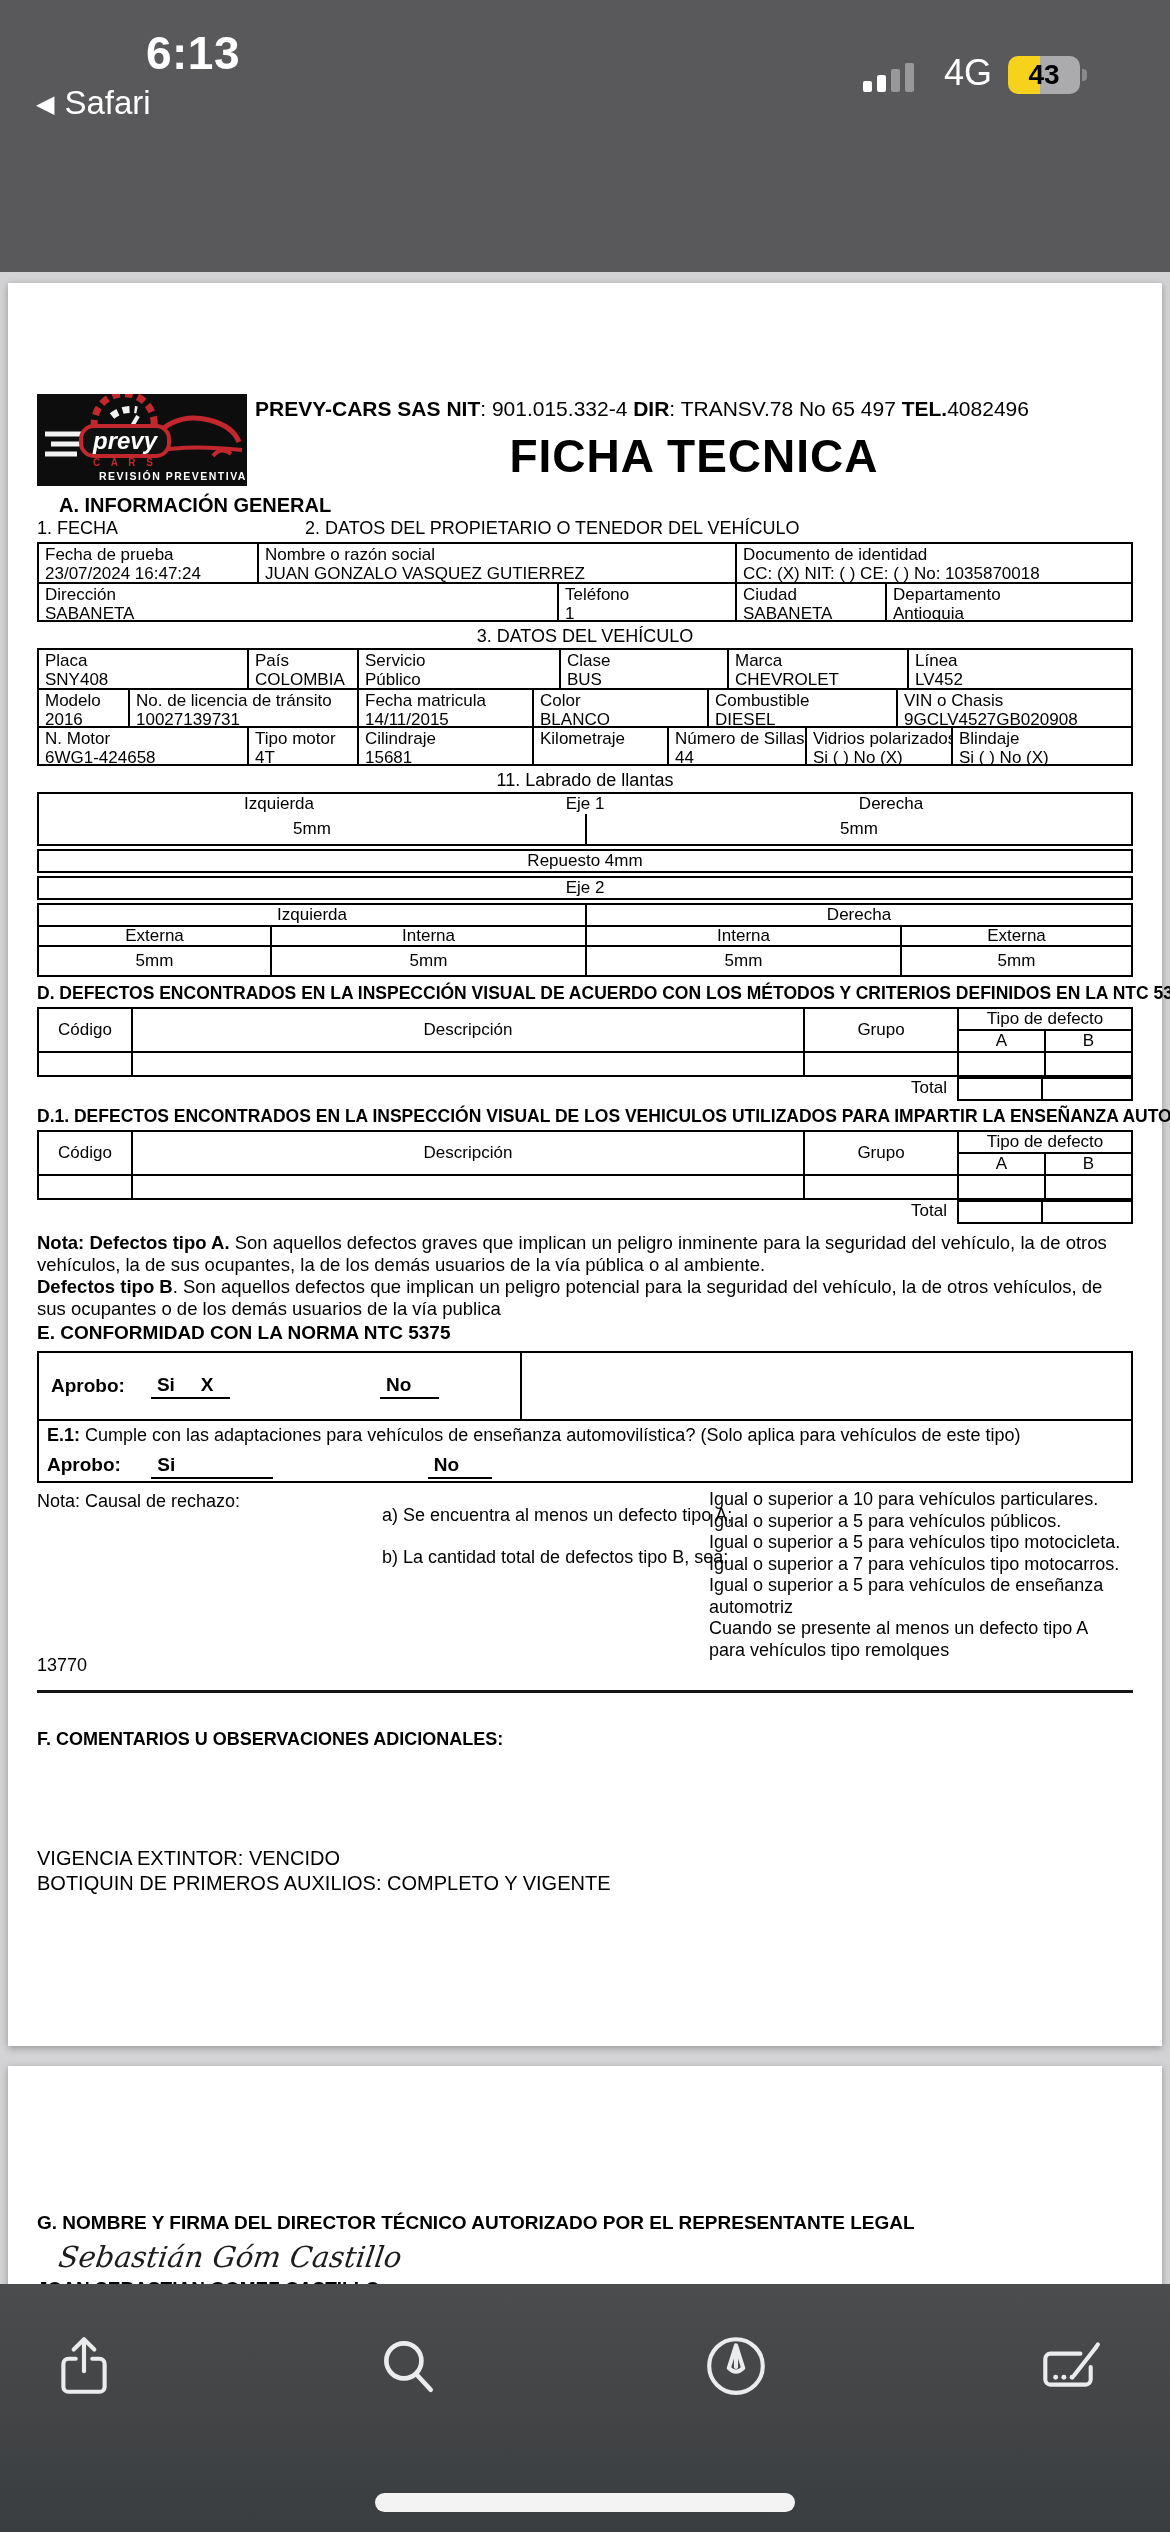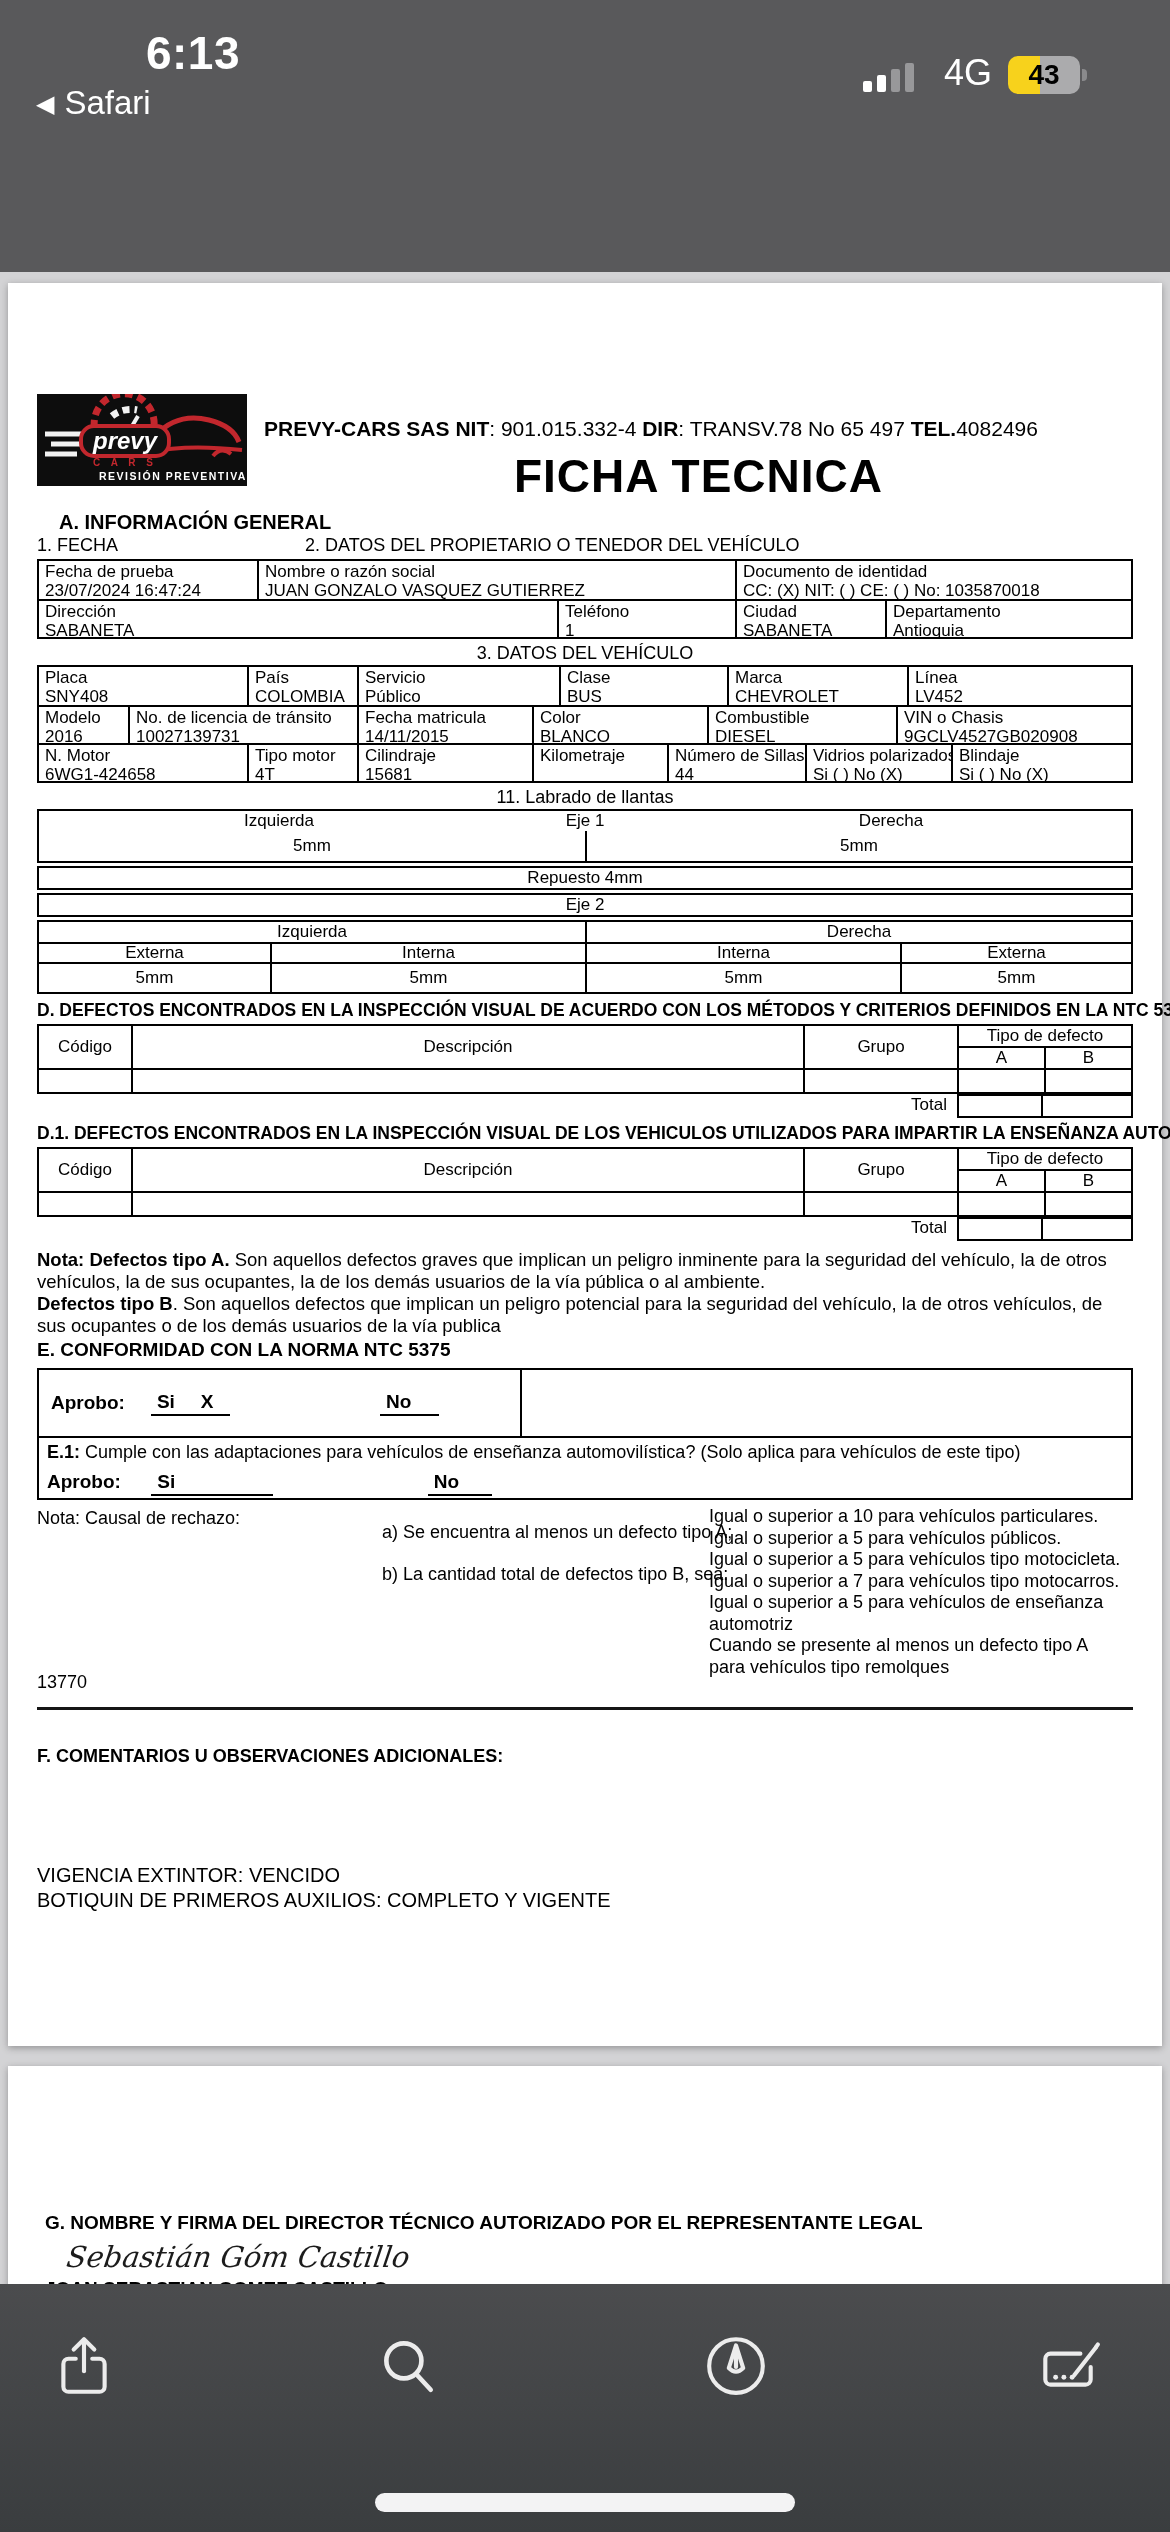--- a/index.html
+++ b/index.html
@@ -34,21 +34,21 @@
   
   .content{position:absolute;top:272px;left:0;width:1170px;height:2012px;
            background:#d3d3d5;overflow:hidden;}
   .page{position:absolute;left:8px;width:1154px;background:#fff;
         box-shadow:0 2px 7px rgba(0,0,0,.30);}
   .page1{top:11px;height:1763px;}
   .page2{top:1794px;height:560px;}
   .doc{padding:111px 29px 0 29px;color:#000;}
   
   .logo-row{display:flex;align-items:flex-start;}
-  .head-right{flex:1;padding-left:17px;margin-top:20px;}
+  .head-right{flex:1;padding-left:8px;}
   .company-line{font-size:21px;margin-top:3px;white-space:nowrap;}
   .company-line b{font-weight:bold;}
   .doc-title{font-size:46px;font-weight:bold;text-align:center;margin-top:8px;letter-spacing:1px;}
   .sec-a{margin-top:8px;margin-left:22px;font-size:20px;font-weight:bold;line-height:22px;}
   .sub-line{margin-top:2px;display:flex;font-size:18px;line-height:20px;}
   .sub-line .c1{width:268px;}
   
   .box{border:2px solid #000;box-sizing:border-box;}
   .trow{display:flex;box-sizing:border-box;}
   .trow+.trow{border-top:2px solid #000;}
@@ -455,21 +455,21 @@
 
       <div class="obs">
         <div>VIGENCIA EXTINTOR: VENCIDO</div>
         <div>BOTIQUIN DE PRIMEROS AUXILIOS: COMPLETO Y VIGENTE</div>
       </div>
 
     </div>
   </div>
 
   <div class="page page2">
-    <div style="padding:0 37px;">
+    <div style="padding:0 29px;">
       <div class="g-head">G. NOMBRE Y FIRMA DEL DIRECTOR TÉCNICO AUTORIZADO POR EL REPRESENTANTE LEGAL</div>
       <div class="signature">Sebastián Góm Castillo</div>
       <div class="g-name">JOAN SEBASTIAN GOMEZ CASTILLO</div>
     </div>
   </div>
 </div>
 
 <div class="toolbar">
 
   <div class="tool-btn" style="left:51px;">

